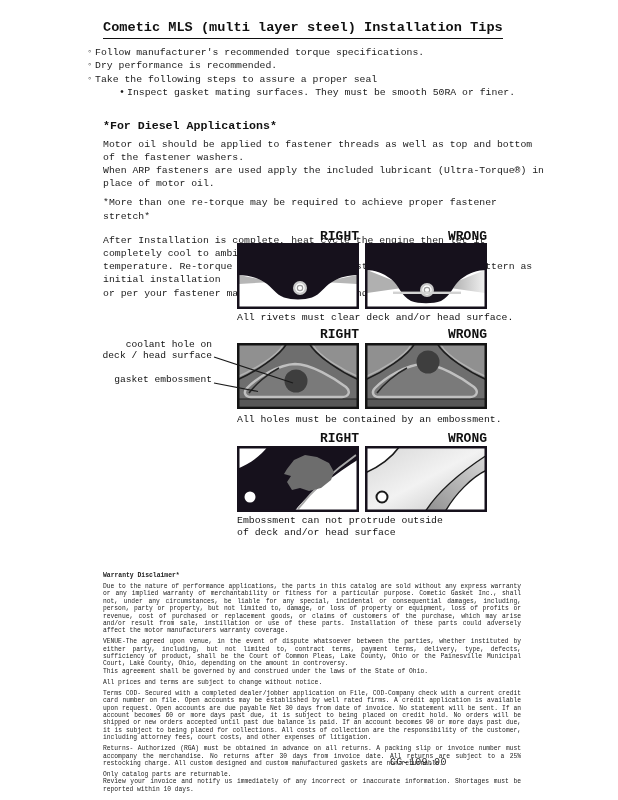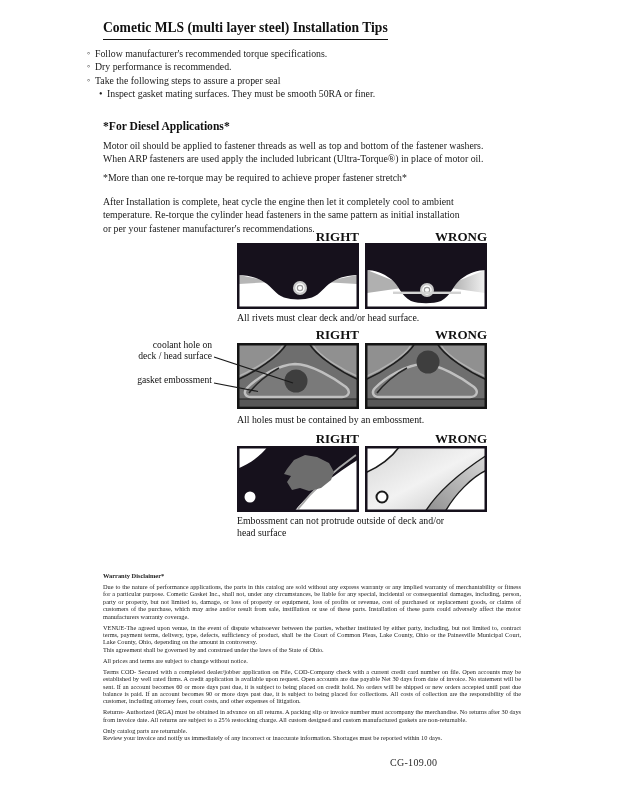--- a/index.html
+++ b/index.html
@@ -1,29 +1,29 @@
 <!DOCTYPE html>
 <html><head>
 <meta charset="utf-8">
 <style>
   html,body { margin:0; padding:0; background:#ffffff; }
   .page {
     position:relative; width:558px; height:800px; background:#ffffff;
-    font-family:Liberation Serif, serif; color:#1a1a1a; overflow:hidden;
+    font-family:Liberation Mono, monospace; color:#1a1a1a; overflow:hidden;
   }
   
   .content { position:absolute; left:103px; top:18px; width:446px; }
   .title {
     font-size:13.6px; font-weight:bold; margin:0; display:inline-block;
     border-bottom:1.6px solid #111; padding-bottom:3px; color:#111;
   }
   ul.tips { list-style:none; margin:7px 0 0 -8px; padding:0; font-size:9.8px; line-height:13.4px; }
   ul.tips li { position:relative; }
   ul.tips li.lvl1::before { content:"◦"; position:absolute; left:-8px; top:0; font-size:9px; }
-  ul.tips li.lvl2 { margin-left:12px; }
+  ul.tips li.lvl2 { margin-left:32px; }
   ul.tips li.lvl2::before { content:"•"; position:absolute; left:-8px; top:0; font-size:10px; }
   .diesel-heading { font-size:11.6px; font-weight:bold; margin:19px 0 0 0; color:#111; }
   p.body { font-size:9.8px; line-height:13.2px; margin:6px 0 0 0; white-space:pre-line; }
   p.body.gap { margin-top:11px; }
   
   .figrow { position:absolute; left:0; width:618px; height:110px; }
   #fig1 { top:229px; } #fig2 { top:327px; } #fig3 { top:431px; }
   .fig-label { position:absolute; width:122px; top:0; text-align:right; font-size:13px; font-weight:bold; color:#111; }
   .lbl-right { left:237px; } .lbl-wrong { left:365px; }
   .fig-box { position:absolute; width:122px; height:66px; }

